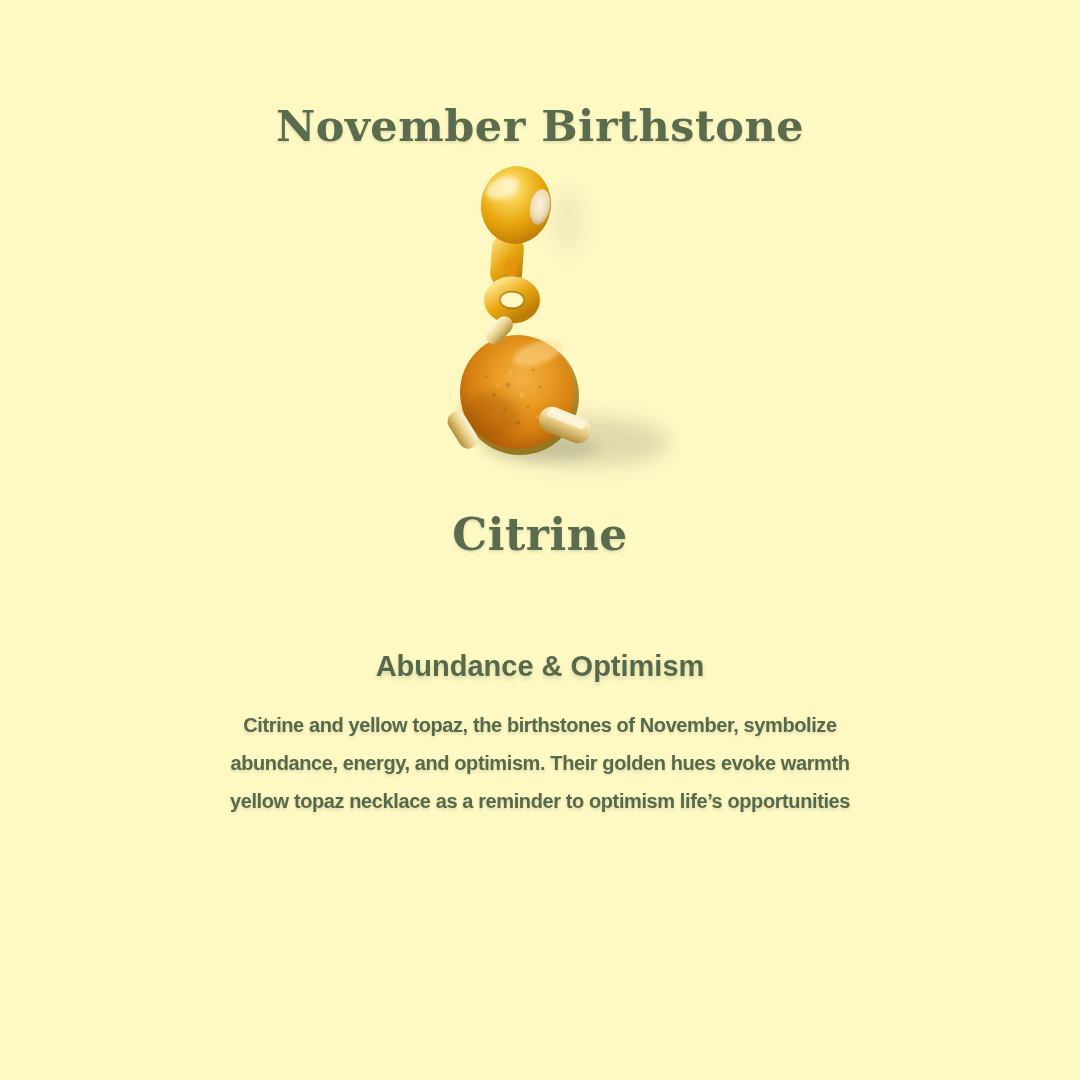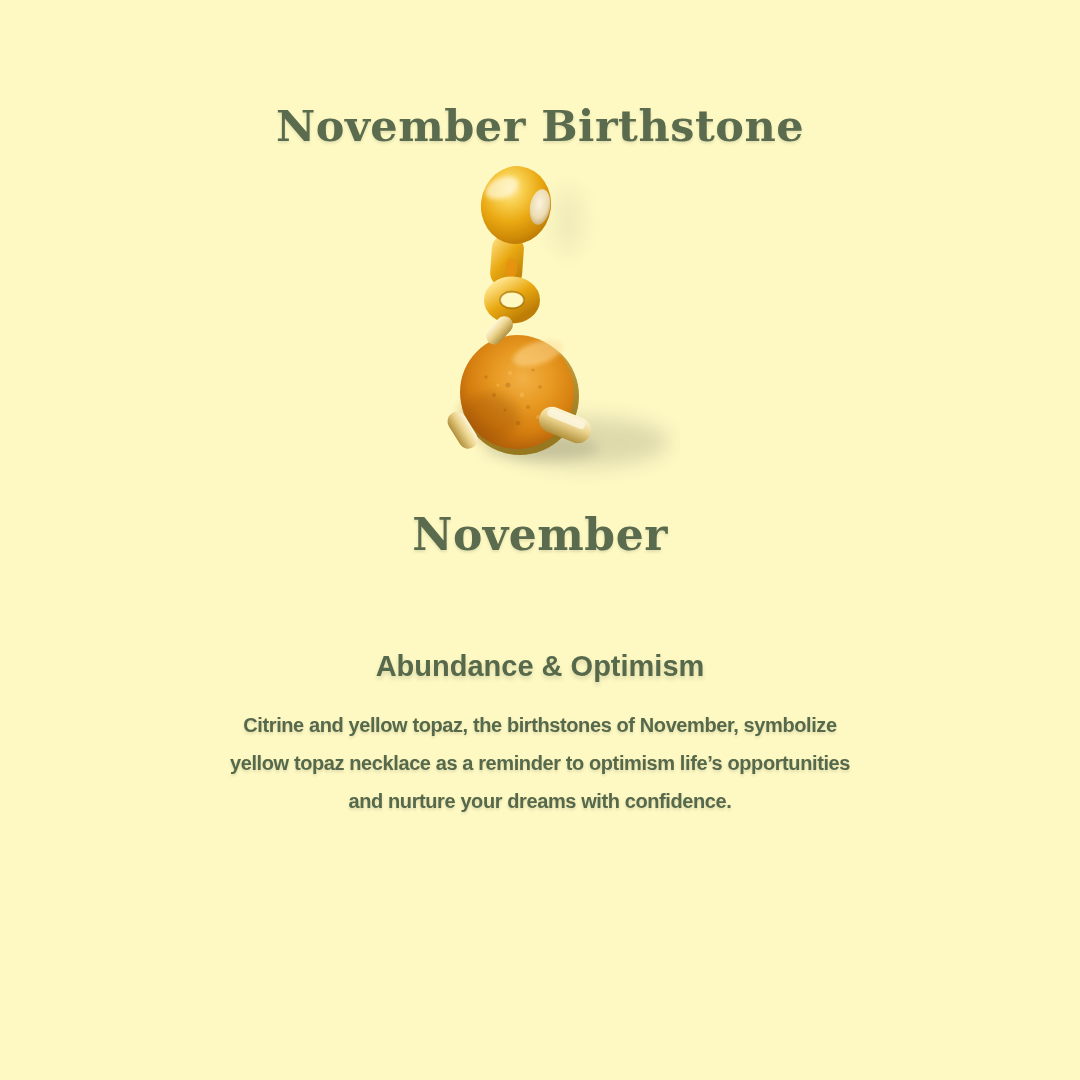--- a/index.html
+++ b/index.html
@@ -152,23 +152,23 @@
       <g>
         <rect x="53" y="266" width="40" height="19" rx="9.5" fill="url(#gProng)" transform="rotate(58 73 275)"></rect>
       </g>
       <g>
         <rect x="148" y="257" width="54" height="26" rx="13" fill="url(#gProng)" transform="rotate(22 175 270)"></rect>
         <rect x="154" y="260" width="40" height="8" rx="4" fill="#fdf8e2" opacity="0.8" transform="rotate(22 175 270)"></rect>
       </g>
     </svg>
   </div>
 
-  <div class="serif-title stone-title">November</div>
+  <div class="serif-title stone-title">Citrine</div>
 
   <div class="meaning-heading">Abundance &amp; Optimism</div>
 
   <div class="meaning-body">
     <span class="meaning-line">Citrine and yellow topaz, the birthstones of November, symbolize</span>
+    <span class="meaning-line">abundance, energy, and optimism. Their golden hues evoke warmth</span>
     <span class="meaning-line">yellow topaz necklace as a reminder to optimism life’s opportunities</span>
-    <span class="meaning-line">and nurture your dreams with confidence.</span>
   </div>
 
 </div>
 
 </body></html>

